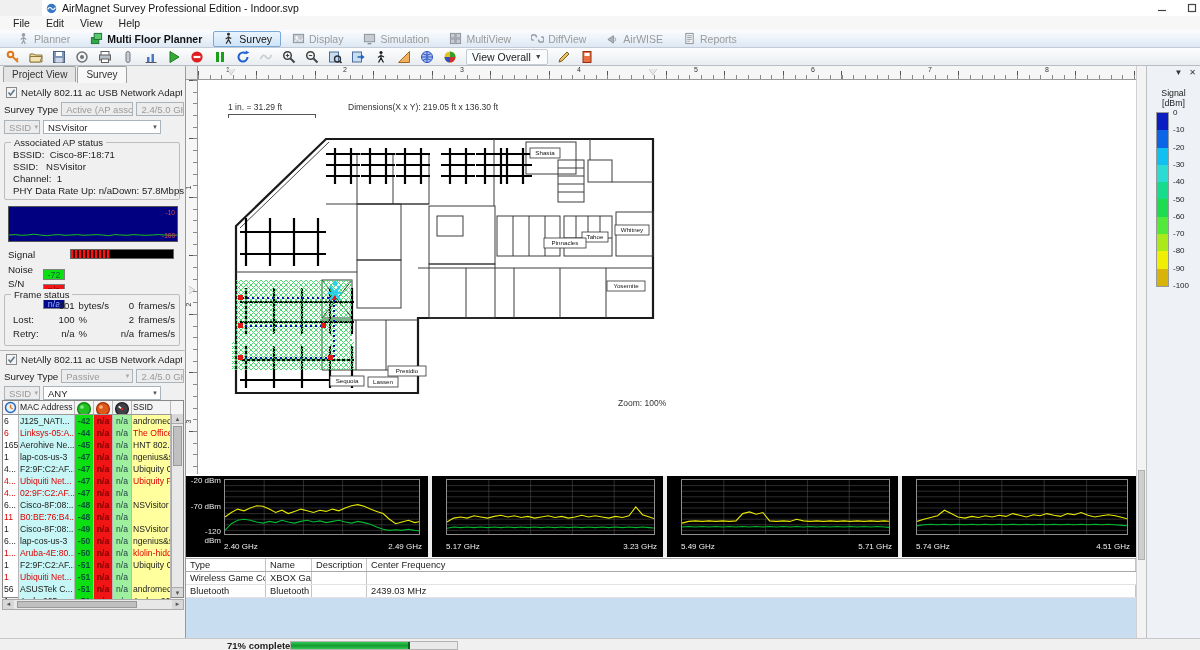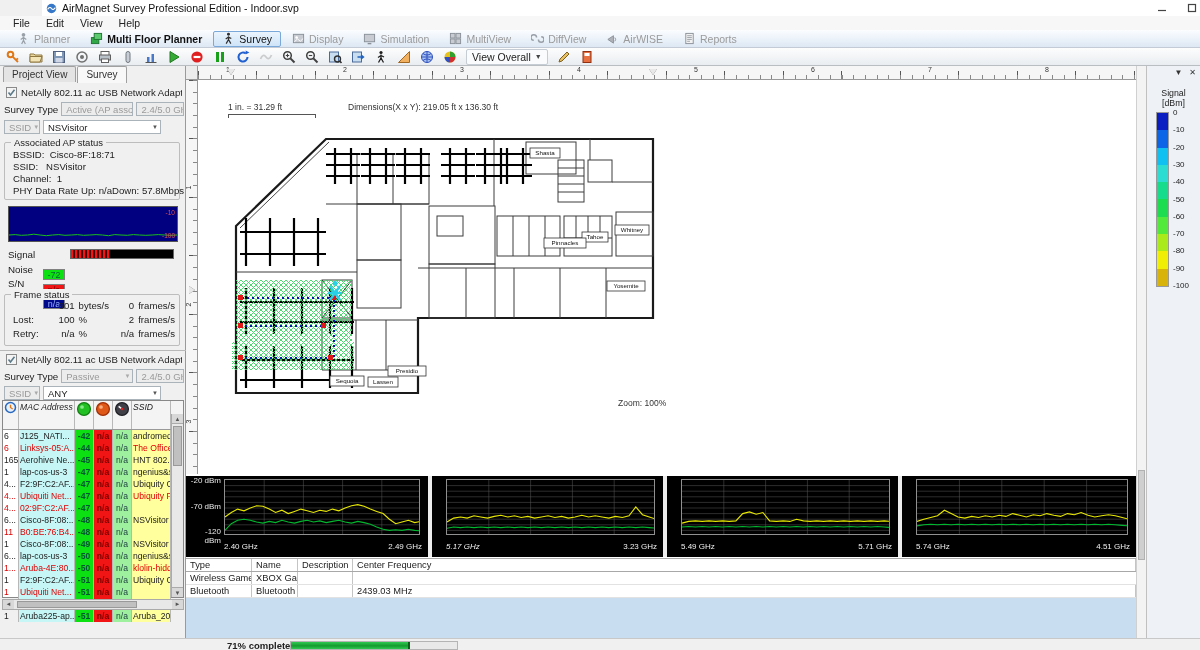--- a/index.html
+++ b/index.html
@@ -46,21 +46,21 @@
   .minigraph .glab{position:absolute;right:2px;font-size:6.5px;color:#e05050;line-height:7px;}
   .meter-row{position:absolute;left:8px;display:flex;align-items:center;gap:5px;height:12px;}
   .meter-lbl{width:30px;font-size:9.8px;}
   .chip{min-width:22px;height:11px;padding:0 2px;font-size:9px;text-align:center;line-height:11px;border:1px solid #808080;margin-top:40px;}
   .sigbar{position:relative;width:104px;height:10px;background:#000;border:1px solid #666;overflow:hidden;}
   .sigbar .stripes{position:absolute;left:0;top:0;height:100%;width:38%;background:repeating-linear-gradient(90deg,#ff1010 0 2px,#400000 2px 4px);}
   .divline{position:absolute;left:0;width:186px;border-top:1px solid #b8b8b8;}
   
   .ap-table{position:absolute;left:2px;top:334px;width:182px;height:198px;background:#fff;border:1px solid #888;font-size:8.6px;}
   .ap-hdr,.ap-row{display:flex;height:12px;line-height:12px;}
-  .ap-hdr{height:29px;line-height:13px;background:#f4f4f4;border-bottom:1px solid #999;font-style:italic;}
+  .ap-hdr{height:14px;line-height:13px;background:#f4f4f4;border-bottom:1px solid #999;}
   .ap-c{border-right:1px solid #b8b8b8;padding:0 1px;white-space:nowrap;overflow:hidden;flex:0 0 auto;}
   .c0{width:16px;} .c1{width:56px;} .c2{width:19px;text-align:center;} .c3{width:19px;text-align:center;} .c4{width:19px;text-align:center;} .c5{width:39px;}
   .ap-row .c1{background:#c6f6f6;}
   .ap-row .c2{background:#0ce012;color:#053;font-weight:bold;}
   .ap-row .c3{background:#f21515;color:#7a0000;font-weight:bold;}
   .ap-row .c4{background:#9ef09e;color:#244;}
   .ap-row .c5{background:#ffff9e;}
   .ap-row.alert .c0,.ap-row.alert .c1,.ap-row.alert .c5{color:#e00000;}
   .ap-vscroll{position:absolute;right:0;top:13px;bottom:0;width:12px;background:#e8e8e8;border-left:1px solid #aaa;}
   .ap-vscroll .sbtn{height:10px;font-size:6px;text-align:center;line-height:10px;color:#555;background:#d8d8d8;border-bottom:1px solid #aaa;}
@@ -91,21 +91,21 @@
   
   .spectrum{position:absolute;left:0;top:410px;width:950px;height:81px;background:#ededed;}
   .spec-panel{position:absolute;top:0;height:81px;background:#000;}
   .spec-ylab{position:absolute;font-size:8px;color:#e8e8e8;width:34px;text-align:right;}
   .spec-xlab{position:absolute;font-size:8px;color:#efefef;bottom:6px;}
   
   .devtable{position:absolute;left:0;top:492px;width:950px;height:80px;background:#c9ddf1;border-top:1px solid #aaa;}
   .dev-hdr,.dev-row{display:flex;height:13px;line-height:13px;background:#fff;font-size:9.3px;}
   .dev-hdr{border-bottom:1px solid #a8a8a8;}
   .dev-c{border-right:1px solid #c4c4c4;padding:0 4px;white-space:nowrap;overflow:hidden;flex:0 0 auto;}
-  .d0{width:66px;}.d1{width:46px;}.d2{width:55px;}.d3{flex:1 1 auto;}
+  .d0{width:80px;}.d1{width:46px;}.d2{width:55px;}.d3{flex:1 1 auto;}
   .dev-row{border-bottom:1px solid #e2e2e2;}
   
   .cscroll{position:absolute;left:1136px;top:66px;width:10px;height:572px;background:#f3f3f3;border-left:1px solid #d0d0d0;}
   .cscroll .thumb{position:absolute;left:1px;top:404px;width:7px;height:90px;background:#cfcfcf;border:1px solid #b0b0b0;}
   .legend{position:absolute;left:1146px;top:66px;width:54px;height:572px;background:#eef2f7;border-left:1px solid #c0c0c0;}
   .leg-btns{position:absolute;top:2px;right:4px;display:flex;gap:7px;color:#333;}
   .leg-btn{font-size:8px;line-height:10px;}
   .leg-title{position:absolute;top:22px;width:100%;text-align:center;font-size:8.8px;color:#222;line-height:10px;}
   .leg-bar{position:absolute;left:9px;top:46px;width:13px;height:175px;border:1px solid #999;}
   .leg-bar .blk{width:100%;height:17.3px;}
@@ -725,21 +725,21 @@
           <span class="spec-ylab" style="left: 1px; top: 0px;">-20 dBm</span>
           <span class="spec-ylab" style="left: 1px; top: 25.5px;">-70 dBm</span>
           <span class="spec-ylab" style="left: 1px; top: 51px;">-120 dBm</span>
         </div>
         <div class="spec-panel" style="left: 246px; width: 231px;">
           <svg width="209" height="56" style="position: absolute; left: 14px; top: 3px; border: 1px solid rgb(144, 144, 144);">
             <path d="M0 5.6 H209 M0 11.2 H209 M0 16.8 H209 M0 22.4 H209 M0 28.0 H209 M0 33.6 H209 M0 39.2 H209 M0 44.8 H209 M0 50.4 H209 M41.8 0 V56 M83.6 0 V56 M125.4 0 V56 M167.2 0 V56 " stroke="#5a5a5a" stroke-width="0.5" fill="none"></path>
             <polyline points="0.0,48.2 6.7,47.0 13.5,47.6 20.2,47.0 27.0,47.6 33.7,47.0 40.5,47.6 47.2,47.0 53.9,47.6 60.7,47.0 67.4,47.6 74.2,47.0 80.9,47.6 87.6,47.0 94.4,47.6 101.1,47.0 107.9,47.6 114.6,47.0 121.4,47.6 128.1,47.0 134.8,47.6 141.6,47.0 148.3,47.6 155.1,47.0 161.8,47.6 168.5,47.0 175.3,47.6 182.0,47.0 188.8,47.6 195.5,47.0 202.3,47.6 209.0,48.2" fill="none" stroke="#00b830" stroke-width="1.1"></polyline>
             <polyline points="0.0,42.0 6.7,38.1 13.5,37.0 20.2,38.1 27.0,35.8 33.7,37.0 40.5,38.1 47.2,36.4 53.9,35.3 60.7,37.0 67.4,35.8 74.2,37.5 80.9,36.4 87.6,38.1 94.4,37.0 101.1,35.8 107.9,37.5 114.6,36.4 121.4,38.1 128.1,37.0 134.8,35.3 141.6,37.0 148.3,35.8 155.1,37.0 161.8,38.1 168.5,36.4 175.3,37.5 182.0,35.8 188.8,26.9 195.5,34.7 202.3,37.0 209.0,39.2" fill="none" stroke="#e8e800" stroke-width="1.1"></polyline>
           </svg>
-          <span class="spec-xlab" style="left: 14px; font-style: italic;">5.17 GHz</span>
+          <span class="spec-xlab" style="left: 14px;">5.17 GHz</span>
           <span class="spec-xlab" style="right: 6px;">3.23 GHz</span>
         </div>
         <div class="spec-panel" style="left: 481px; width: 231px;">
           <svg width="209" height="56" style="position: absolute; left: 14px; top: 3px; border: 1px solid rgb(144, 144, 144);">
             <path d="M0 5.6 H209 M0 11.2 H209 M0 16.8 H209 M0 22.4 H209 M0 28.0 H209 M0 33.6 H209 M0 39.2 H209 M0 44.8 H209 M0 50.4 H209 M41.8 0 V56 M83.6 0 V56 M125.4 0 V56 M167.2 0 V56 " stroke="#5a5a5a" stroke-width="0.5" fill="none"></path>
             <polyline points="0.0,47.0 6.7,46.5 13.5,47.0 20.2,46.5 27.0,47.0 33.7,46.5 40.5,47.0 47.2,46.5 53.9,47.0 60.7,46.5 67.4,47.0 74.2,46.5 80.9,47.0 87.6,46.5 94.4,47.0 101.1,46.5 107.9,47.0 114.6,46.5 121.4,47.0 128.1,46.5 134.8,47.0 141.6,46.5 148.3,47.0 155.1,46.5 161.8,47.0 168.5,46.5 175.3,47.0 182.0,46.5 188.8,47.0 195.5,46.5 202.3,47.0 209.0,47.6" fill="none" stroke="#00b830" stroke-width="1.1"></polyline>
             <polyline points="0.0,43.1 6.7,41.4 13.5,40.9 20.2,41.4 27.0,40.9 33.7,41.4 40.5,40.9 47.2,41.4 53.9,40.9 60.7,33.6 67.4,31.9 74.2,34.2 80.9,32.5 87.6,40.9 94.4,41.4 101.1,40.9 107.9,41.4 114.6,39.2 121.4,40.9 128.1,41.4 134.8,40.9 141.6,41.4 148.3,40.9 155.1,41.4 161.8,40.9 168.5,41.4 175.3,40.9 182.0,41.4 188.8,40.9 195.5,41.4 202.3,40.9 209.0,41.4" fill="none" stroke="#e8e800" stroke-width="1.1"></polyline>
           </svg>
           <span class="spec-xlab" style="left: 14px;">5.49 GHz</span>
           <span class="spec-xlab" style="right: 6px;">5.71 GHz</span>

